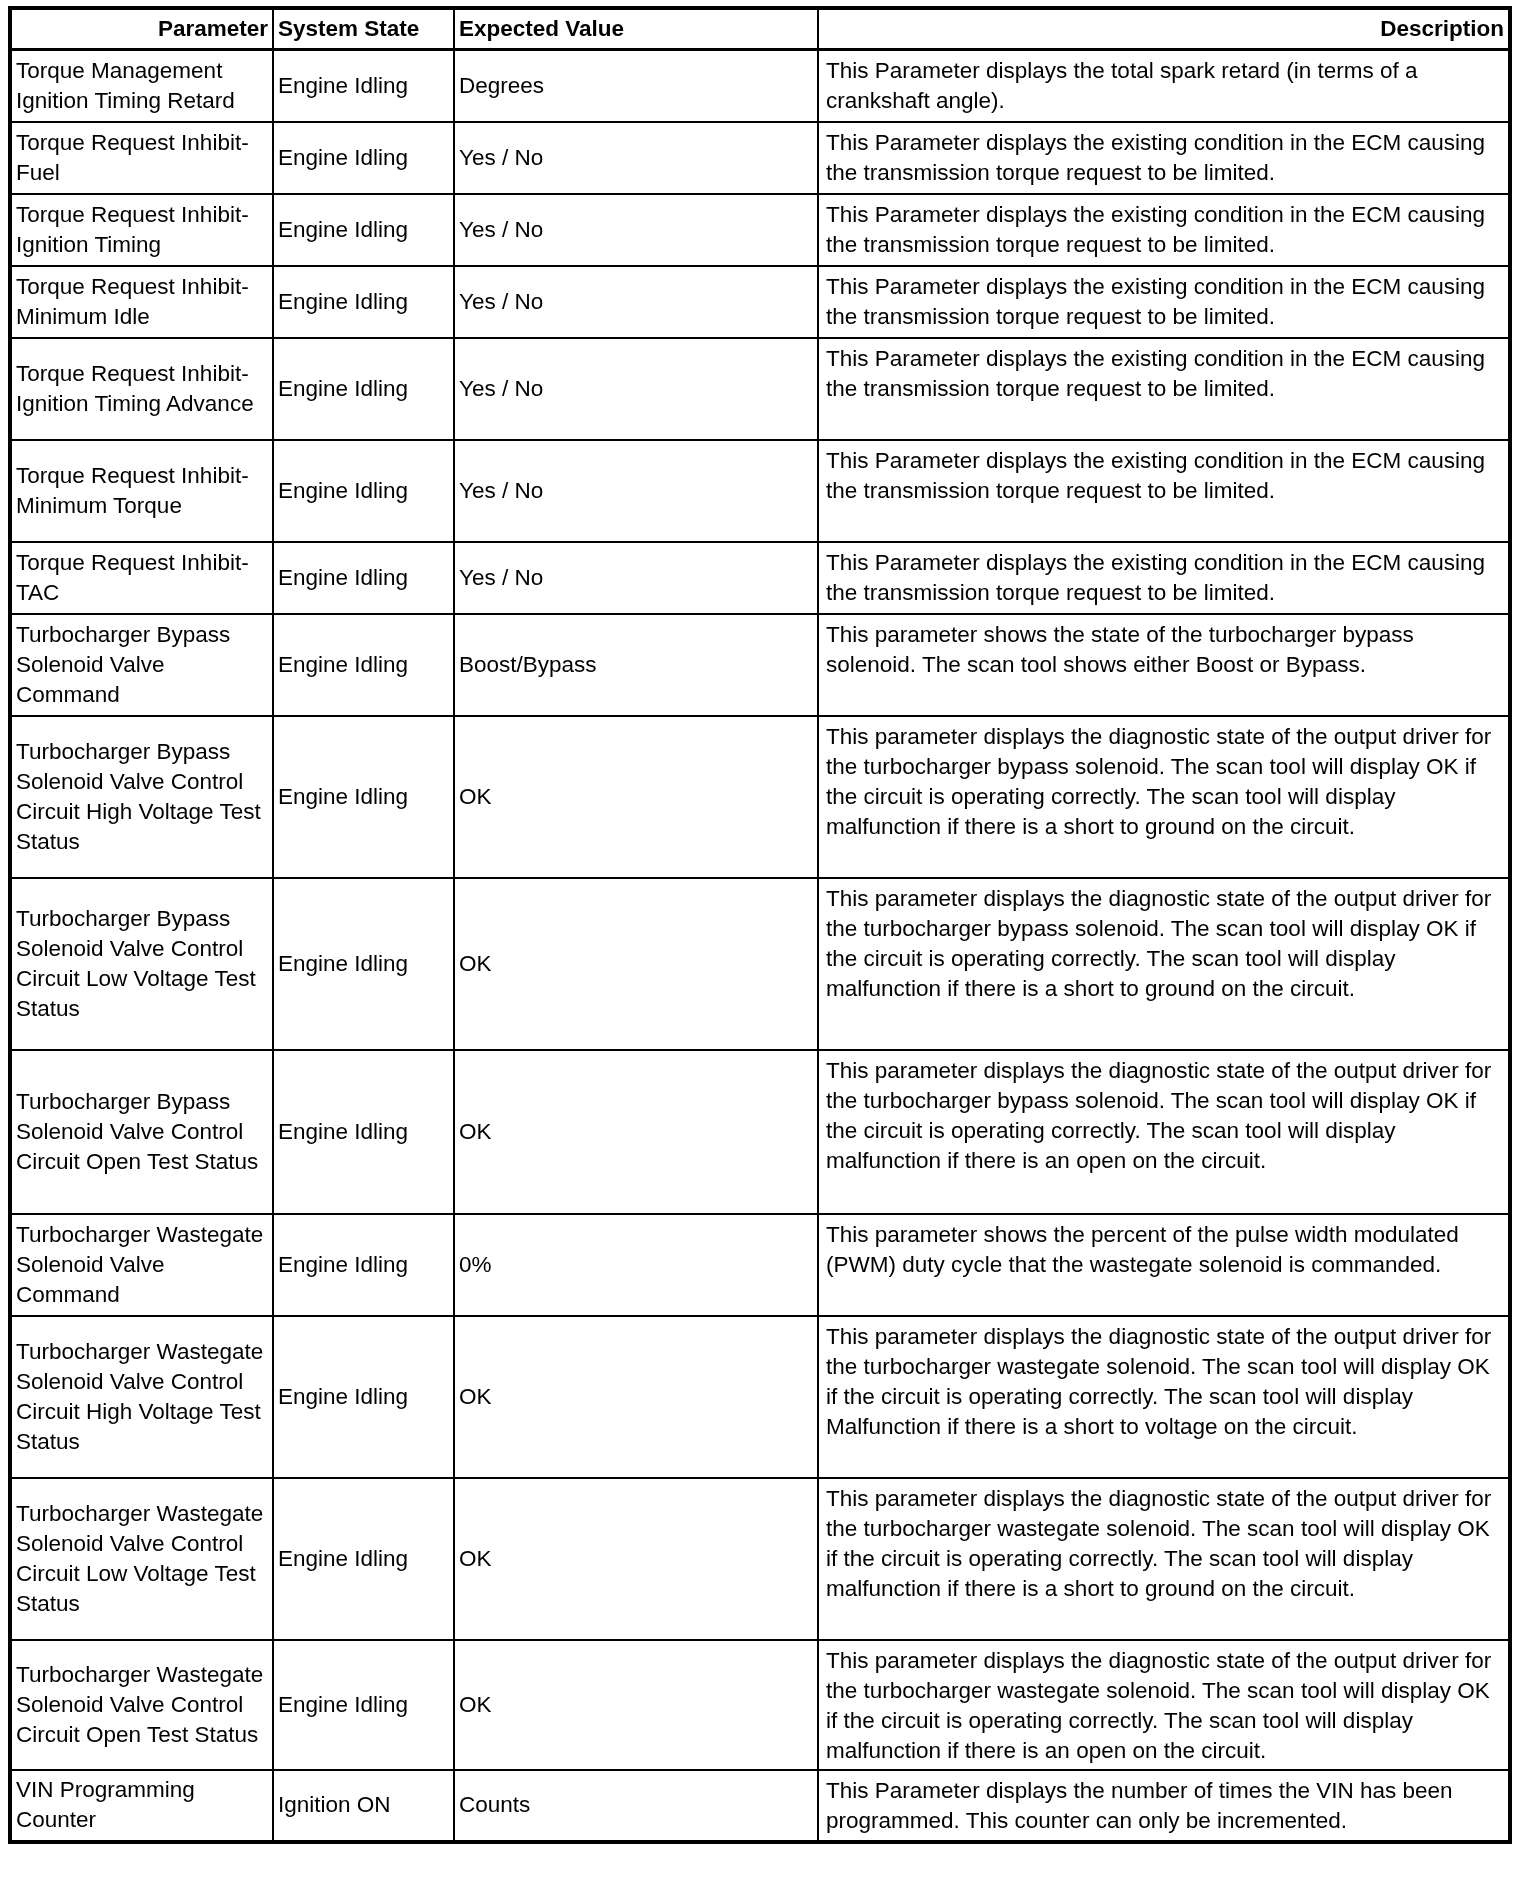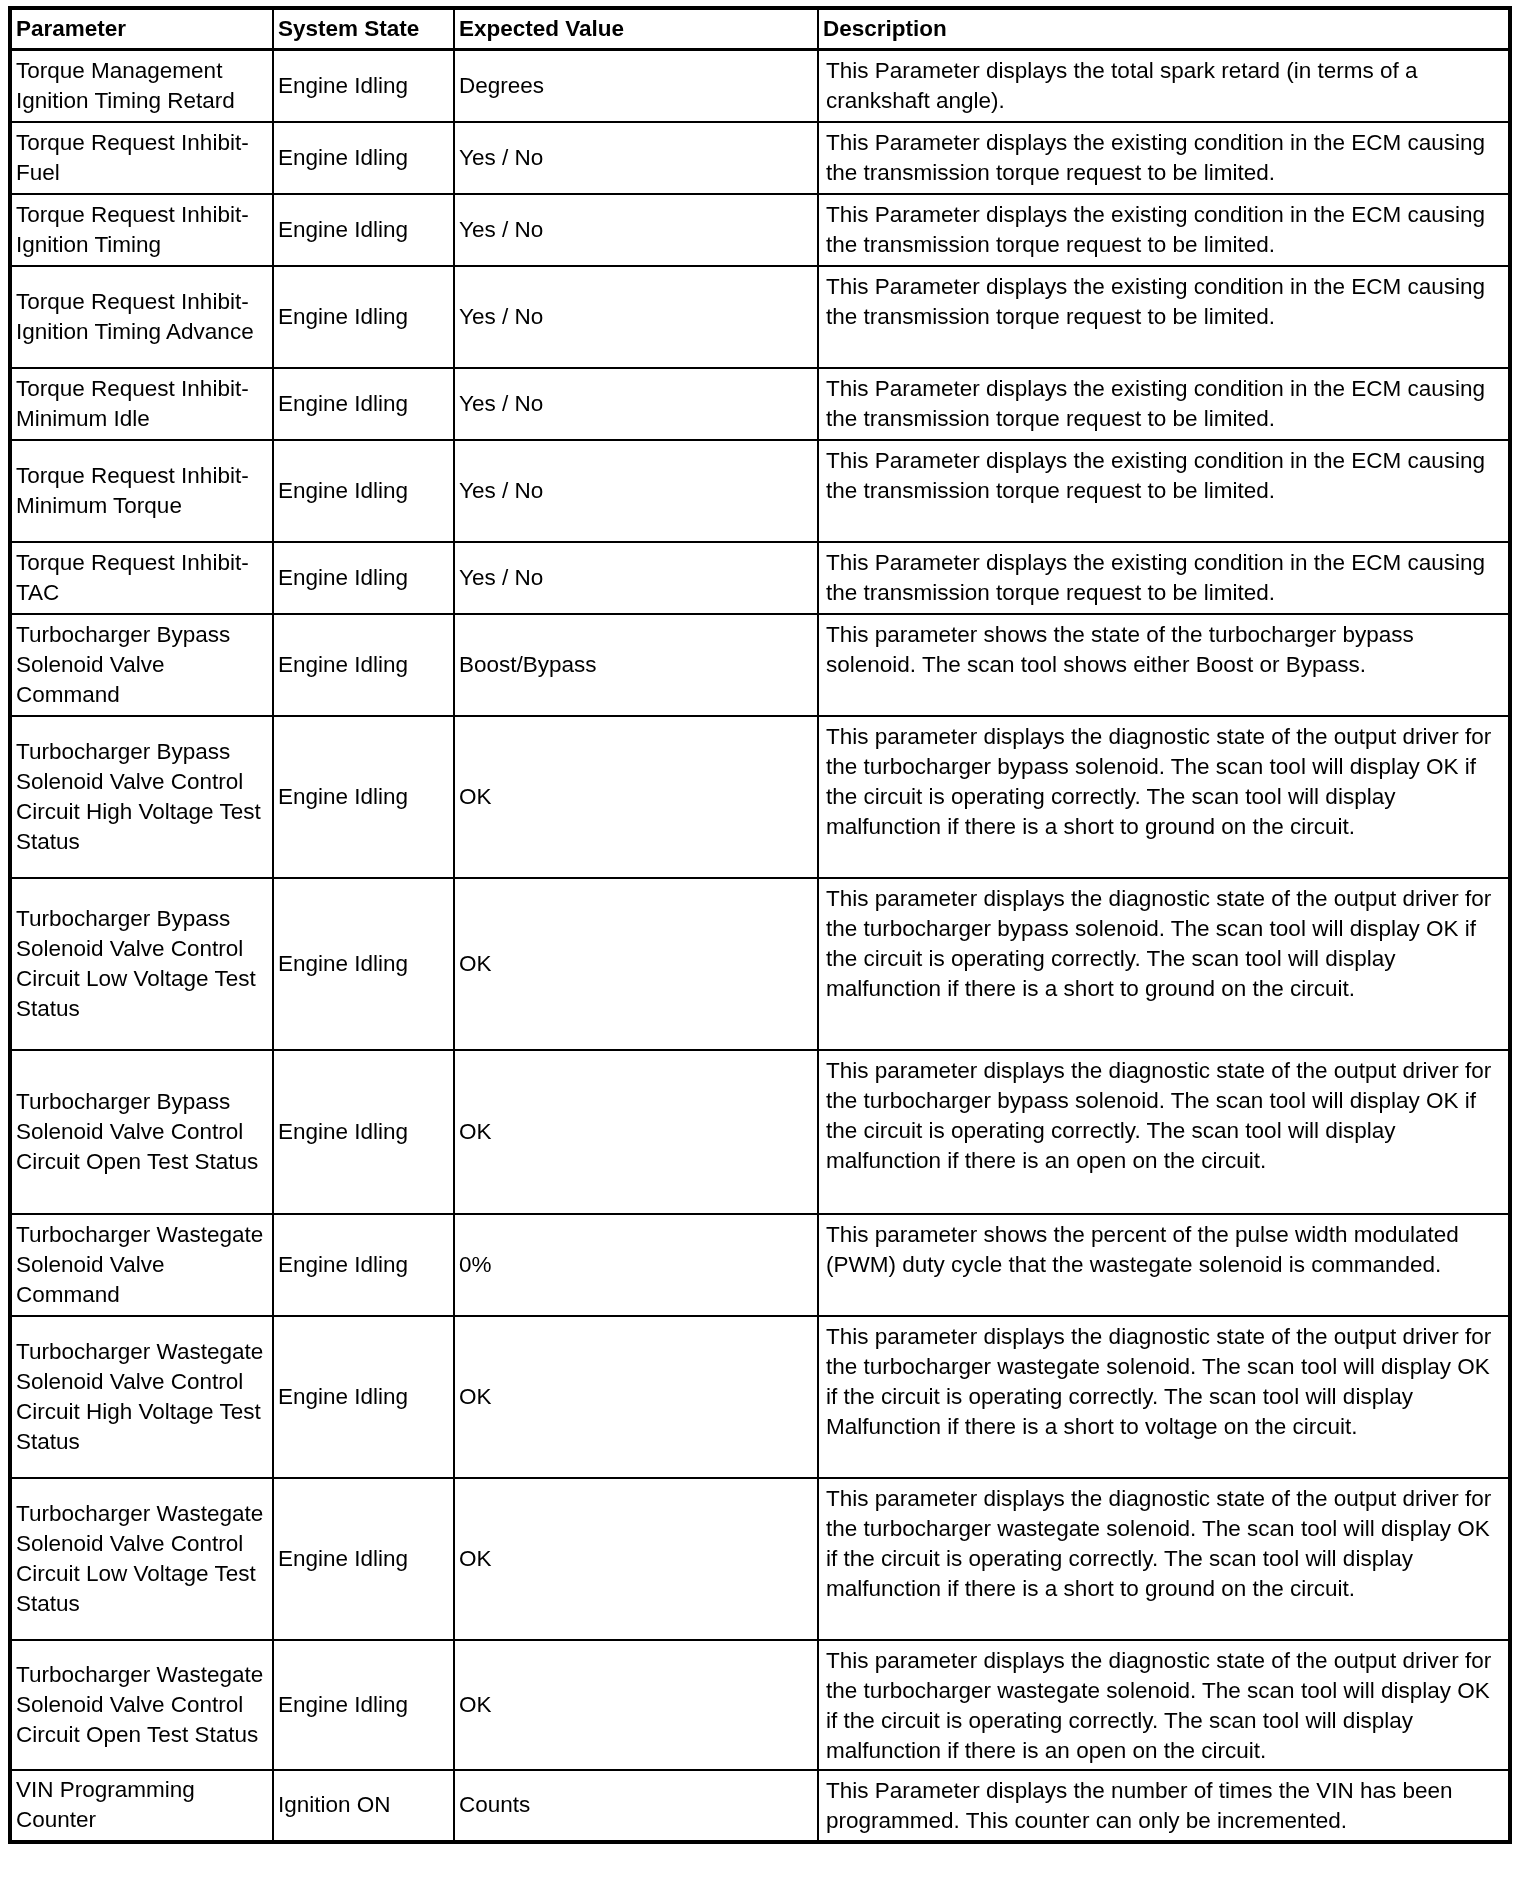--- a/index.html
+++ b/index.html
@@ -45,21 +45,21 @@
       word-wrap: break-word;
     }
     table.params td.thin-top { border-top-width: 1px; }
     table.params th {
       font-weight: bold;
       height: 36px;
       padding-top: 1px;
       padding-bottom: 1px;
       border-bottom: 3px solid #000;
     }
-    table.params th.center { text-align: left; }
+    table.params th.center { text-align: right; }
     table.params td.desc {
       vertical-align: top;
       padding-top: 5px;
       padding-bottom: 3px;
       padding-left: 7px;
     }
     table.params td.param {
       vertical-align: middle;
     }
   </style>
@@ -94,28 +94,28 @@
         <td class="thin-top">Engine Idling</td>
         <td class="thin-top">Yes / No</td>
         <td class="desc thin-top">This Parameter displays the existing condition in the ECM causing the transmission torque request to be limited.</td>
       </tr>
       <tr style="height:72px">
         <td class="param">Torque Request Inhibit-Ignition Timing</td>
         <td>Engine Idling</td>
         <td>Yes / No</td>
         <td class="desc">This Parameter displays the existing condition in the ECM causing the transmission torque request to be limited.</td>
       </tr>
-      <tr style="height:102px">
-        <td class="param">Torque Request Inhibit-Ignition Timing Advance</td>
+      <tr style="height:72px">
+        <td class="param">Torque Request Inhibit-Minimum Idle</td>
         <td>Engine Idling</td>
         <td>Yes / No</td>
         <td class="desc">This Parameter displays the existing condition in the ECM causing the transmission torque request to be limited.</td>
       </tr>
-      <tr style="height:72px">
-        <td class="param">Torque Request Inhibit-Minimum Idle</td>
+      <tr style="height:102px">
+        <td class="param">Torque Request Inhibit-Ignition Timing Advance</td>
         <td>Engine Idling</td>
         <td>Yes / No</td>
         <td class="desc">This Parameter displays the existing condition in the ECM causing the transmission torque request to be limited.</td>
       </tr>
       <tr style="height:102px">
         <td class="param">Torque Request Inhibit-Minimum Torque</td>
         <td>Engine Idling</td>
         <td>Yes / No</td>
         <td class="desc">This Parameter displays the existing condition in the ECM causing the transmission torque request to be limited.</td>
       </tr>

